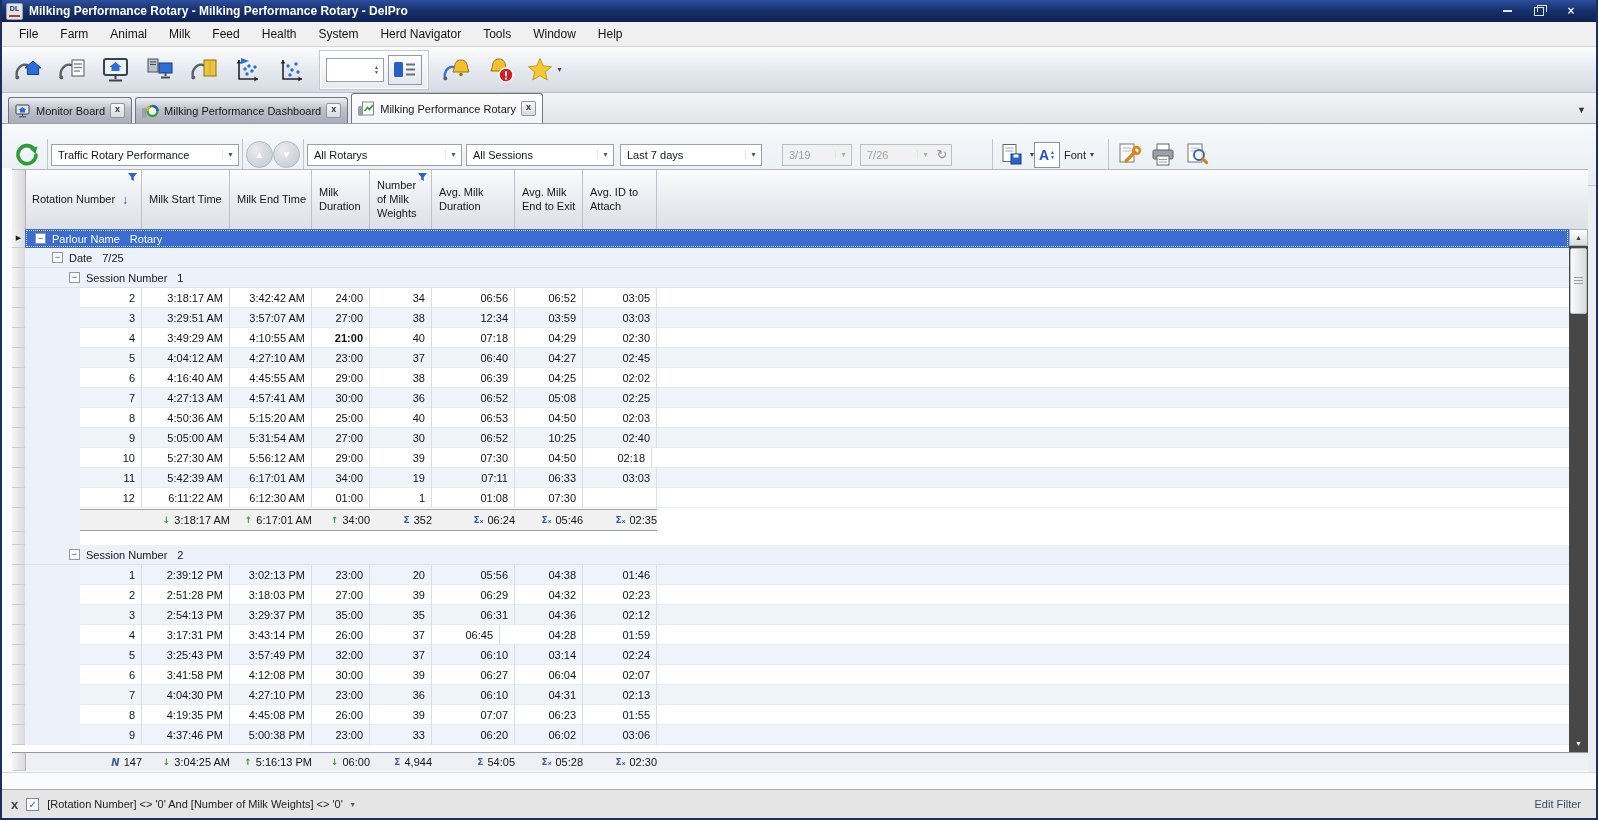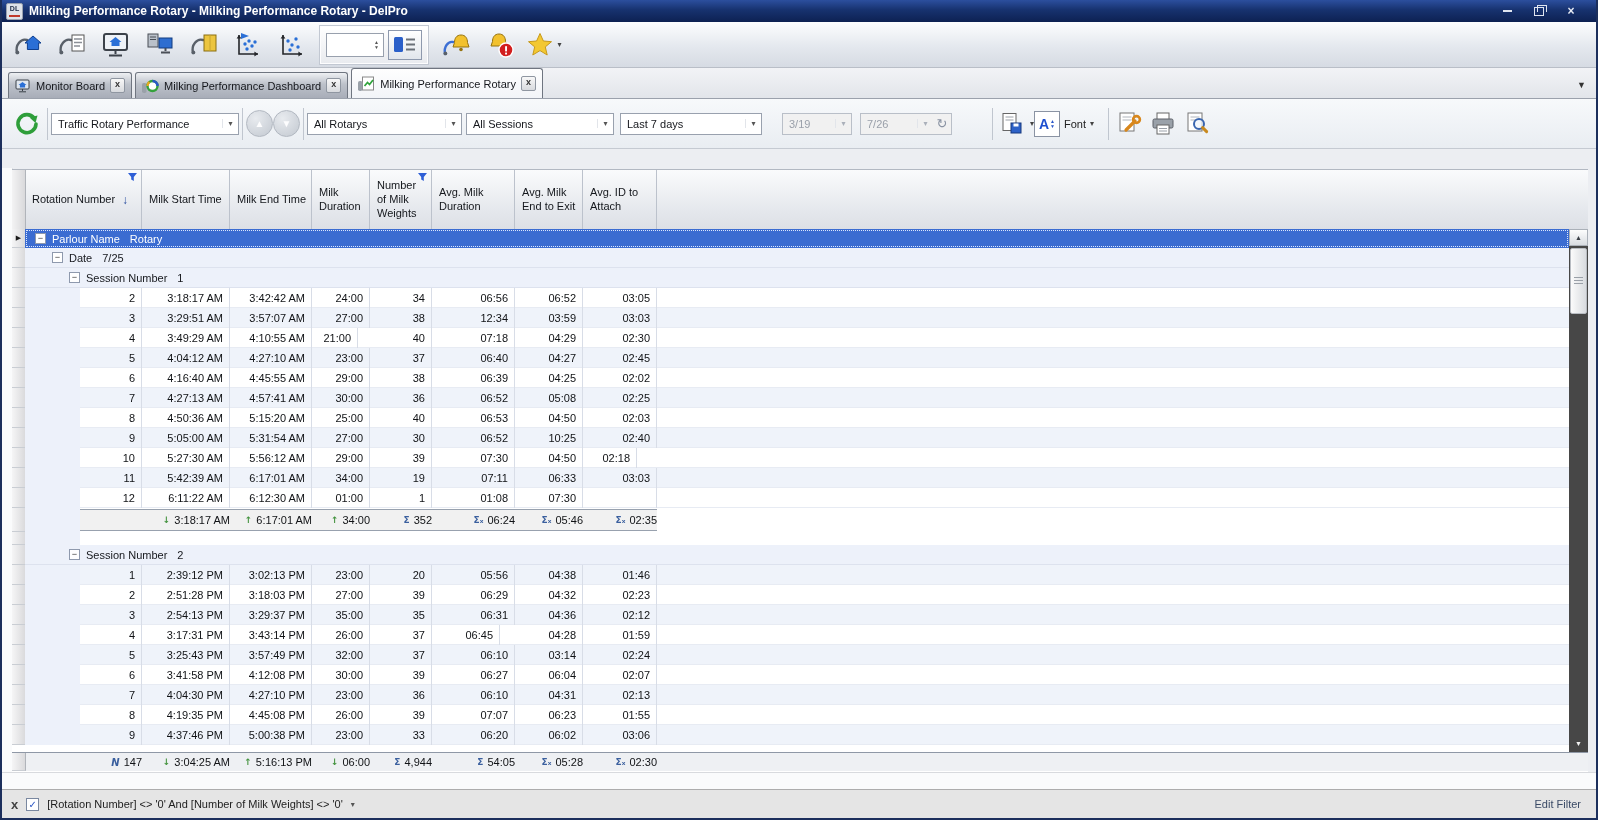--- a/index.html
+++ b/index.html
@@ -40,21 +40,21 @@
     padding-left:6px;position:relative;border-bottom:1px solid #9ba1ac;}
   .tab{height:25px;display:flex;align-items:center;gap:5px;padding:0 6px;font-size:11px;color:#15171c;
     border:1px solid #6f7580;border-bottom:none;border-radius:3px 3px 0 0;margin-right:3px;
     background:linear-gradient(#eef0f3,#bcc1ca 45%,#a8adb8);}
   .tab.active{height:29px;background:linear-gradient(#fefefe,#f2f4f8);font-size:11px;}
   .tabclose{width:13px;height:13px;background:linear-gradient(#f8f8f8,#d8dade);border:1px solid #8f96a1;
     border-radius:2px;font-size:9px;line-height:11px;text-align:center;color:#333;font-weight:bold;}
   .tabchev{position:absolute;right:10px;bottom:8px;font-size:9px;color:#333;}
   
   .filterbar{height:47px;background:linear-gradient(#f7f9fb,#e9edf2);border-bottom:1px solid #c5cad2;
-    display:flex;align-items:center;padding:1px 8px;}
+    display:flex;align-items:center;padding:7px 8px;}
   .fbtn{width:34px;height:34px;display:flex;align-items:center;justify-content:center;}
   .combo{height:22px;background:#fff;border:1px solid #99a1ae;font-size:11px;color:#15171c;
     display:flex;align-items:center;padding-left:6px;position:relative;box-sizing:border-box;}
   .combo .caret{margin-left:auto;width:15px;text-align:center;font-size:8px;color:#555;border-left:1px solid #e2e5ea;}
   .combo.disabled{background:#f1f1f1;color:#9aa0aa;border-color:#b9bfc8;}
   .combo.disabled .caret{color:#aab0ba;}
   .minirefresh{width:18px;text-align:center;color:#8a93a3;font-size:13px;}
   .navbtn{width:25px;height:25px;border-radius:50%;background:radial-gradient(circle at 35% 30%,#e8ebef,#c2c8d0);
     border:1px solid #b2b8c1;color:#fdfdfe;font-size:10px;display:flex;align-items:center;justify-content:center;}
   .fontbtn{display:flex;align-items:center;gap:4px;}
@@ -132,20 +132,33 @@
       <span class="wbtn">
           <span class="minbar"></span>
         </span>
       <span class="wbtn">
           <span class="restbox"></span>
         </span>
       <span class="wbtn xglyph">×</span>
     </span>
   </div>
 
+  <div class="menubar">
+    <span class="menuitem">File</span>
+    <span class="menuitem">Farm</span>
+    <span class="menuitem">Animal</span>
+    <span class="menuitem">Milk</span>
+    <span class="menuitem">Feed</span>
+    <span class="menuitem">Health</span>
+    <span class="menuitem">System</span>
+    <span class="menuitem">Herd Navigator</span>
+    <span class="menuitem">Tools</span>
+    <span class="menuitem">Window</span>
+    <span class="menuitem">Help</span>
+  </div>
 
   <div class="toolbar">
     <span class="tbtn">
       <svg width="30" height="28">
           <path d="M4 22 C2 14 8 7 14 9" fill="none" stroke="#596069" stroke-width="2.4" stroke-linecap="round"></path>
           <circle cx="4.4" cy="21.4" r="1.9" fill="#596069"></circle>
           <path d="M20 5 l8 7 h-2.4 v6.5 H14.4 V12 H12 z" fill="#2a6fd6" stroke="#0f3f8f"></path>
         </svg>
     </span>
     <span class="tbtn">
@@ -444,21 +457,21 @@
           </div>
         </div>
         <div class="grow" style="height: 20px;">
           <div class="ind"></div>
           <div class="rowarea">
             <div class="iband"></div>
             <div class="dbg"></div>
             <div class="dcell" style="left: 55px; width: 62px;">4</div>
             <div class="dcell" style="left: 117px; width: 88px;">3:49:29 AM</div>
             <div class="dcell" style="left: 205px; width: 82px;">4:10:55 AM</div>
-            <div class="dcell" style="left: 275px; width: 58px;">21:00</div>
+            <div class="dcell" style="left: 287px; width: 58px; font-weight: bold;">21:00</div>
             <div class="dcell" style="left: 345px; width: 62px;">40</div>
             <div class="dcell" style="left: 407px; width: 83px;">07:18</div>
             <div class="dcell" style="left: 490px; width: 68px;">04:29</div>
             <div class="dcell" style="left: 558px; width: 74px;">02:30</div>
           </div>
         </div>
         <div class="grow" style="height: 20px;">
           <div class="ind"></div>
           <div class="rowarea">
             <div class="iband"></div>
@@ -538,21 +551,21 @@
           <div class="rowarea">
             <div class="iband"></div>
             <div class="dbg"></div>
             <div class="dcell" style="left: 55px; width: 62px;">10</div>
             <div class="dcell" style="left: 117px; width: 88px;">5:27:30 AM</div>
             <div class="dcell" style="left: 205px; width: 82px;">5:56:12 AM</div>
             <div class="dcell" style="left: 287px; width: 58px;">29:00</div>
             <div class="dcell" style="left: 345px; width: 62px;">39</div>
             <div class="dcell" style="left: 407px; width: 83px;">07:30</div>
             <div class="dcell" style="left: 490px; width: 68px;">04:50</div>
-            <div class="dcell" style="left: 538px; width: 74px;">02:18</div>
+            <div class="dcell" style="left: 553px; width: 74px;">02:18</div>
           </div>
         </div>
         <div class="grow" style="height: 20px;">
           <div class="ind"></div>
           <div class="rowarea">
             <div class="iband"></div>
             <div class="dbg stripe"></div>
             <div class="dcell" style="left: 55px; width: 62px;">11</div>
             <div class="dcell" style="left: 117px; width: 88px;">5:42:39 AM</div>
             <div class="dcell" style="left: 205px; width: 82px;">6:17:01 AM</div>

